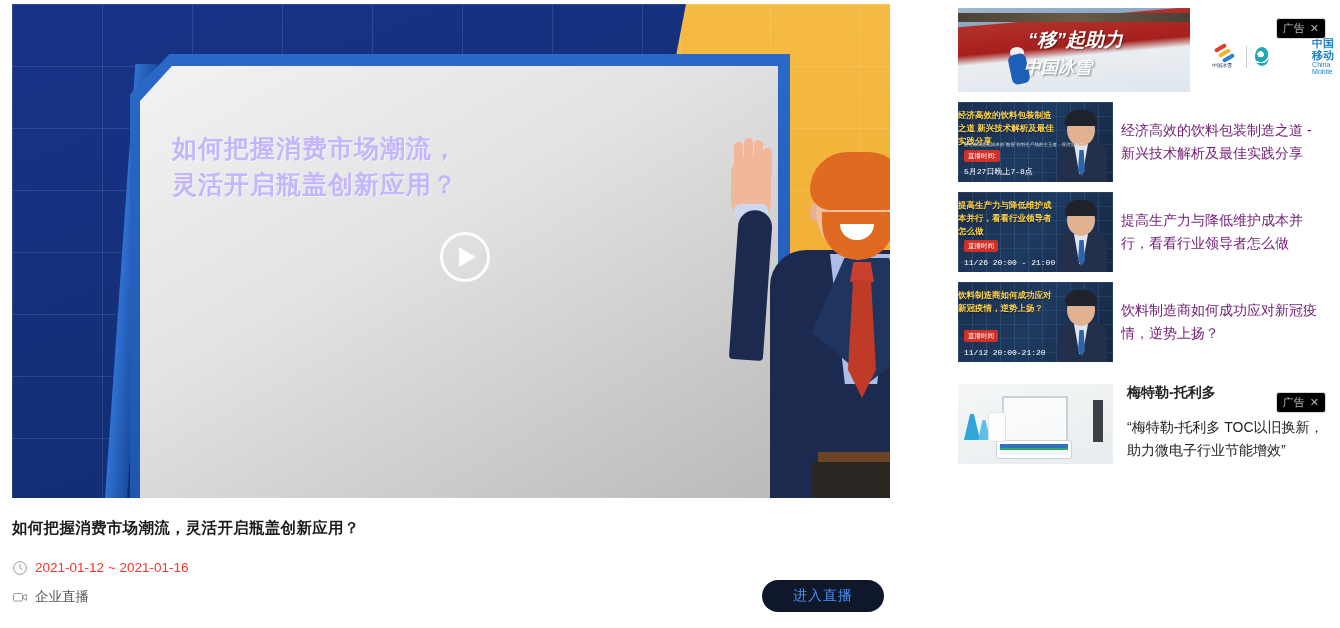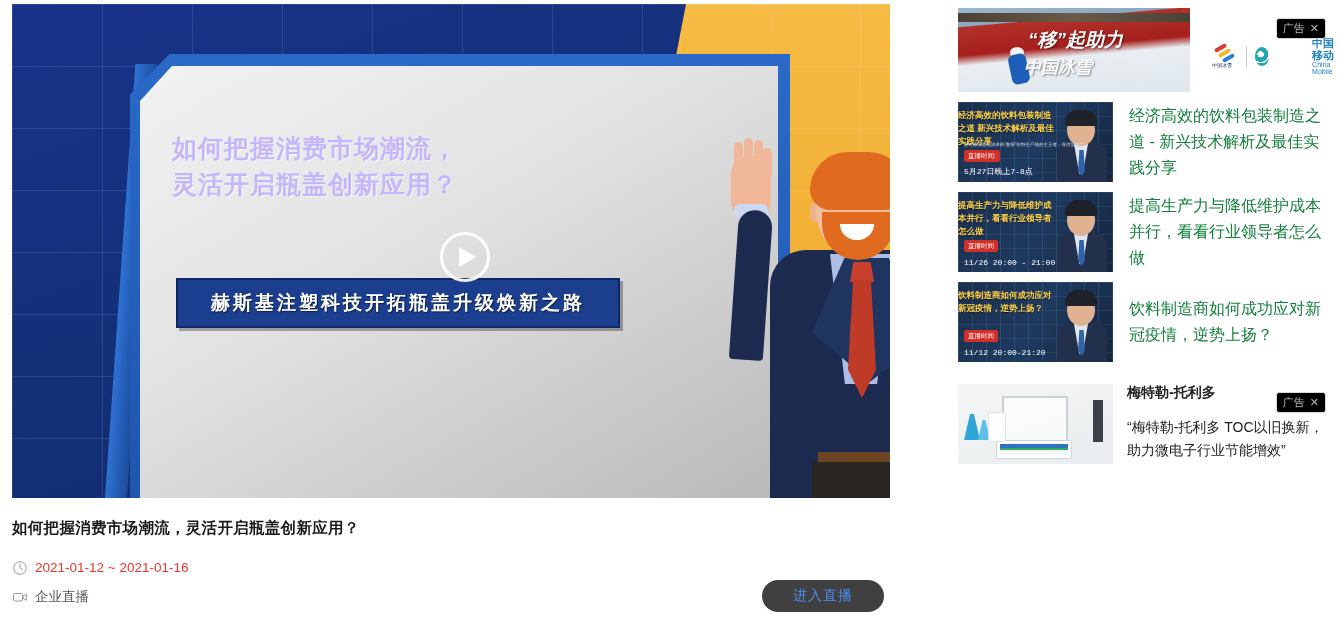--- a/index.html
+++ b/index.html
@@ -239,21 +239,21 @@
   #meta-date { top: 560px; color: #f5342b; }
   #meta-type { top: 589px; color: #555555; }
   .meta-icon { width: 16px; height: 16px; margin-right: 7px; display:inline-block; }
   .meta-text { line-height: 1; }
 
   #enter-live-button {
     position: absolute;
     left: 762px; top: 580px;
     width: 122px; height: 32px;
     border-radius: 16px;
-    background: #404040;
+    background: #0f172a;
     color: #4a8ef7;
     font-size: 14px;
     display: flex; align-items: center; justify-content: center;
     cursor: pointer;
     letter-spacing: 1px;
   }
 
   
   #sidebar {
     position: absolute;
@@ -402,24 +402,24 @@
   .lab-screen-in {
     position: absolute; left: 3px; top: 3px; width: 68px; height: 11px;
     background: linear-gradient(180deg, #2f72c0 0 35%, #2fa860 35% 55%, #f2f5f8 55% 100%);
   }
   .lab-dark { position:absolute; right: 10px; top: 16px; width: 10px; height: 42px; background:#3b4147;}
   .lab-flask1 { position:absolute; left: 6px; top: 30px; width: 16px; height: 26px; background:#2fa5d8; clip-path: polygon(38% 0,62% 0,100% 100%,0 100%);}
   .lab-flask2 { position:absolute; left: 20px; top: 36px; width: 12px; height: 20px; background:#5cc0e6; clip-path: polygon(38% 0,62% 0,100% 100%,0 100%);}
   .lab-bottle { position:absolute; left: 30px; top: 28px; width: 16px; height: 28px; background: rgba(255,255,255,.9); border:1px solid #dde3e7; border-radius: 3px;}
 
   .art-text {
-    padding-left: 16px;
-    font-size: 16px;
+    padding-left: 8px;
+    font-size: 14px;
     line-height: 1.62;
-    color: #15803d;
+    color: #701a75;
     align-self: center;
   }
 
   .ad-block { position: relative; margin-top: 16px; }
   #ad-tag-bottom { top: 8px; right: 0; }
   .ad-block .body { display: flex; margin-top: 22px; }
   .ad-block .ad-copy { padding-left: 14px; }
   .ad-brand { font-size: 14px; color: #222222; font-weight: bold; margin-bottom: 14px; }
   .ad-quote { font-size: 14px; color: #222222; line-height: 1.62; }
 </style>
@@ -434,21 +434,20 @@
 
     <div class="board-shadow-strip"></div>
     <div class="board-frame"></div>
     <div class="board-face"></div>
 
     <div class="slide-title">
       <div>如何把握消费市场潮流，</div>
       <div>灵活开启瓶盖创新应用？</div>
     </div>
 
-    <div class="slide-banner">赫斯基注塑科技开拓瓶盖升级焕新之路</div>
 
     <div class="person">
       <div class="p-finger" style="left:22px; top:10px;"></div>
       <div class="p-finger" style="left:32px; top:6px;"></div>
       <div class="p-finger" style="left:42px; top:8px;"></div>
       <div class="p-finger" style="left:51px; top:16px;"></div>
       <div class="p-hand"></div>
       <div class="p-arm-cuff"></div>
       <div class="p-arm"></div>
       <div class="p-torso"></div>

